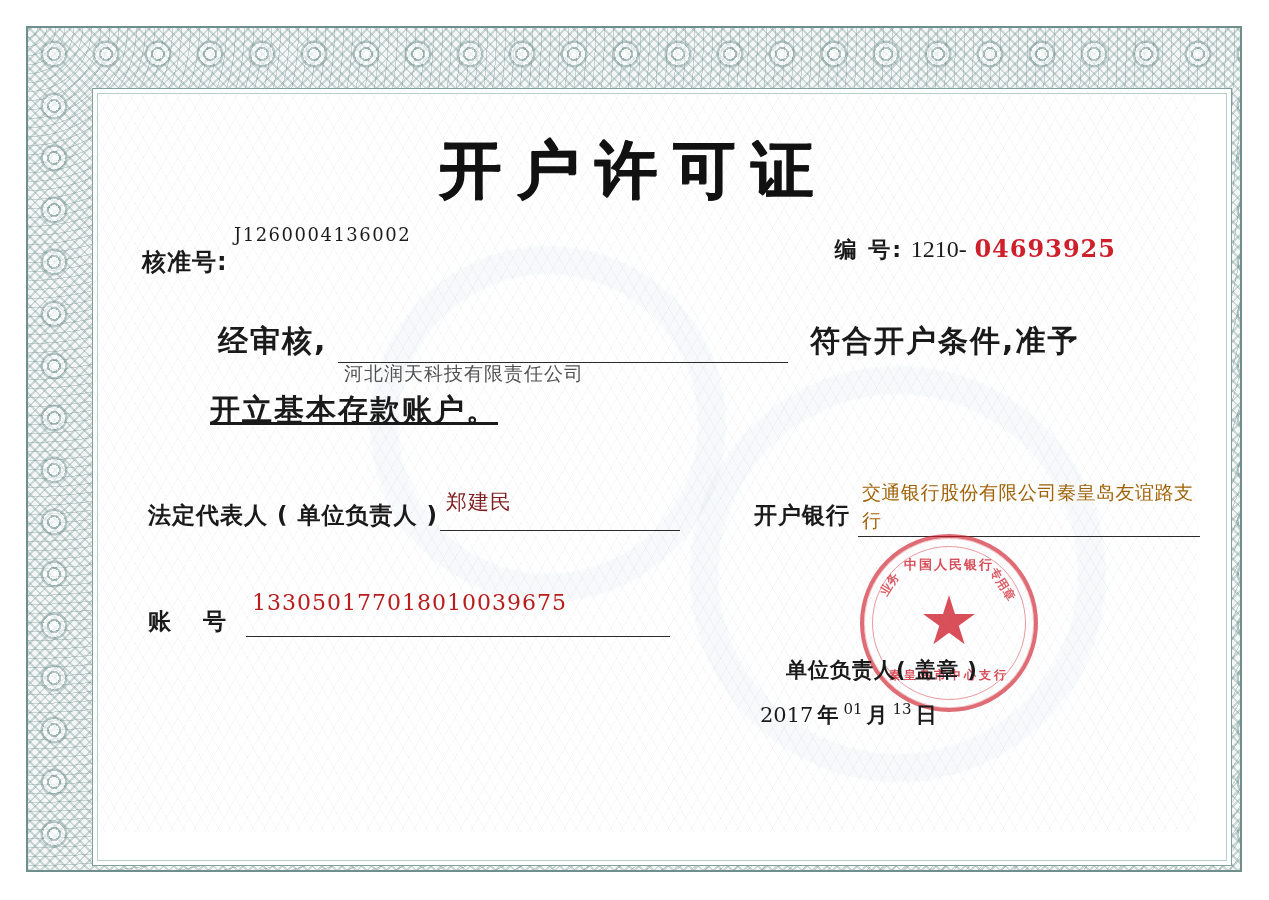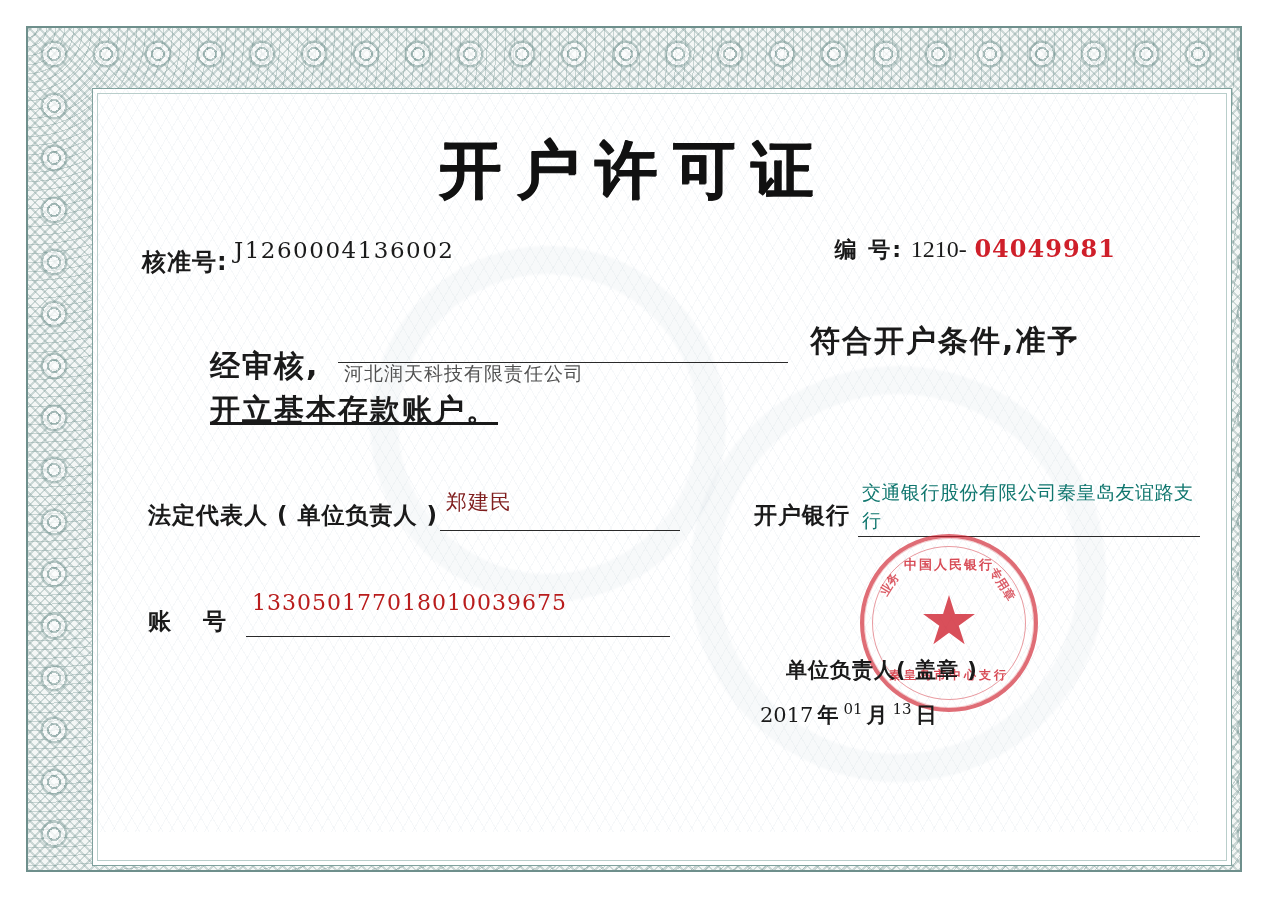--- a/index.html
+++ b/index.html
@@ -120,24 +120,23 @@
     top: 22px;
     font-size: 24px;
     font-weight: 700;
     letter-spacing: 1px;
   }
   .approval-value {
     position: absolute;
     left: 92px;
     top: 0px;
     font-family: "DejaVu Serif", "Liberation Serif", serif;
-    font-size: 23px;
+    font-size: 18px;
     letter-spacing: 1.5px;
     color: #1b1b1b;
-    margin-top: 13px;
   }
   .serial-block {
     position: absolute;
     right: 10px;
     top: 10px;
     font-size: 22px;
     font-weight: 700;
     white-space: nowrap;
   }
   .serial-label { letter-spacing: 2px; }
@@ -162,21 +161,21 @@
     top: 252px;
     width: 920px;
     height: 46px;
   }
   .b-text {
     font-size: 30px;
     font-weight: 700;
     letter-spacing: 2px;
     line-height: 46px;
   }
-  .b-lead { position: absolute; left: 0; top: 0; margin-top: 25px; }
+  .b-lead { position: absolute; left: 8px; top: 0; }
   .company-underline {
     position: absolute;
     left: 128px;
     top: 0;
     width: 450px;
     height: 44px;
     border-bottom: 1.6px solid #2a2a2a;
   }
   .company-name {
     position: absolute;
@@ -253,21 +252,21 @@
     height: 52px;
     border-bottom: 1.5px solid #2a2a2a;
   }
   .bank-value {
     position: absolute;
     left: 4px;
     top: -6px;
     width: 340px;
     font-size: 19px;
     font-weight: 400;
-    color: #0f766e;
+    color: #a16207;
     line-height: 28px;
     letter-spacing: .5px;
   }
 
   
   .acct-row {
     position: absolute;
     left: 78px;
     top: 520px;
     width: 620px;
@@ -407,21 +406,21 @@
 
     <div class="doc-title">开户许可证</div>
 
     <div class="approval-row">
       <span class="approval-label">核准号:</span>
       <span class="approval-value">J1260004136002</span>
 
       <span class="serial-block">
         <span class="serial-label">编 号:</span>
         <span class="serial-prefix">1210-</span>
-        <span class="serial-number">04049981</span>
+        <span class="serial-number">04693925</span>
       </span>
     </div>
 
     <div class="body-line1">
       <span class="b-text b-lead">经审核,</span>
       <span class="company-underline">
         <span class="company-name">河北润天科技有限责任公司</span>
       </span>
       <span class="b-text b-tail">符合开户条件,准予</span>
     </div>

